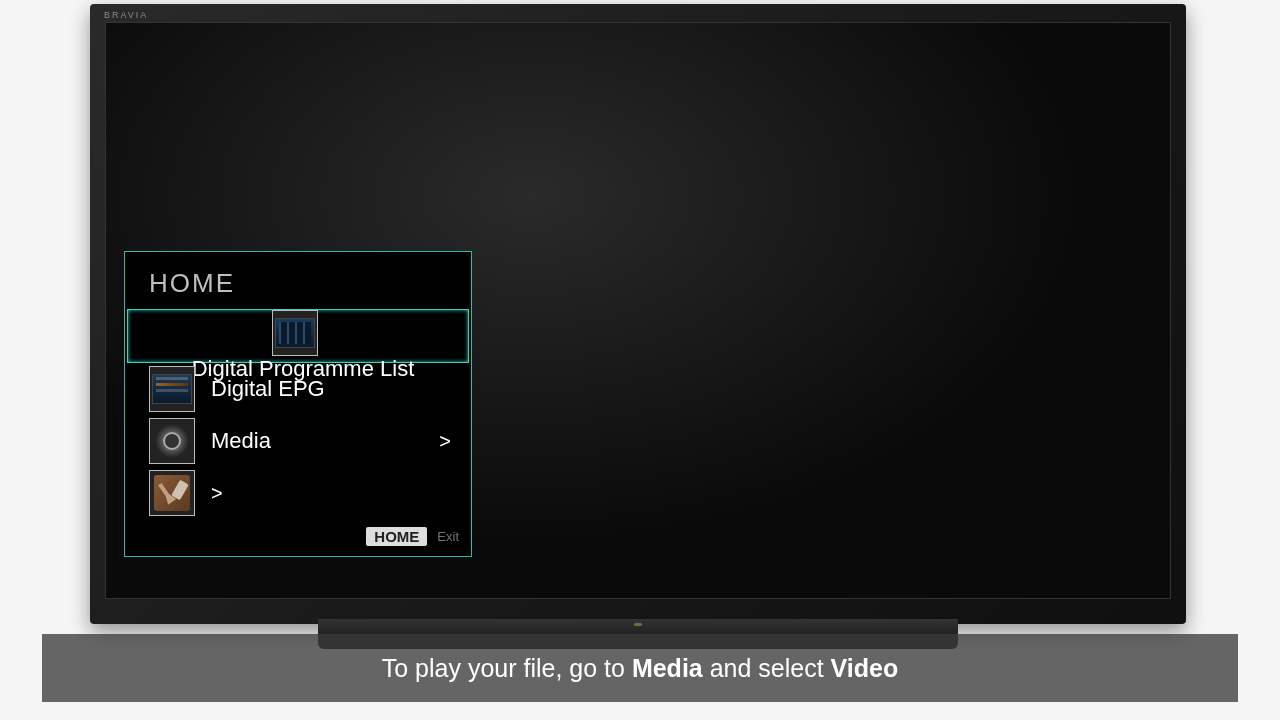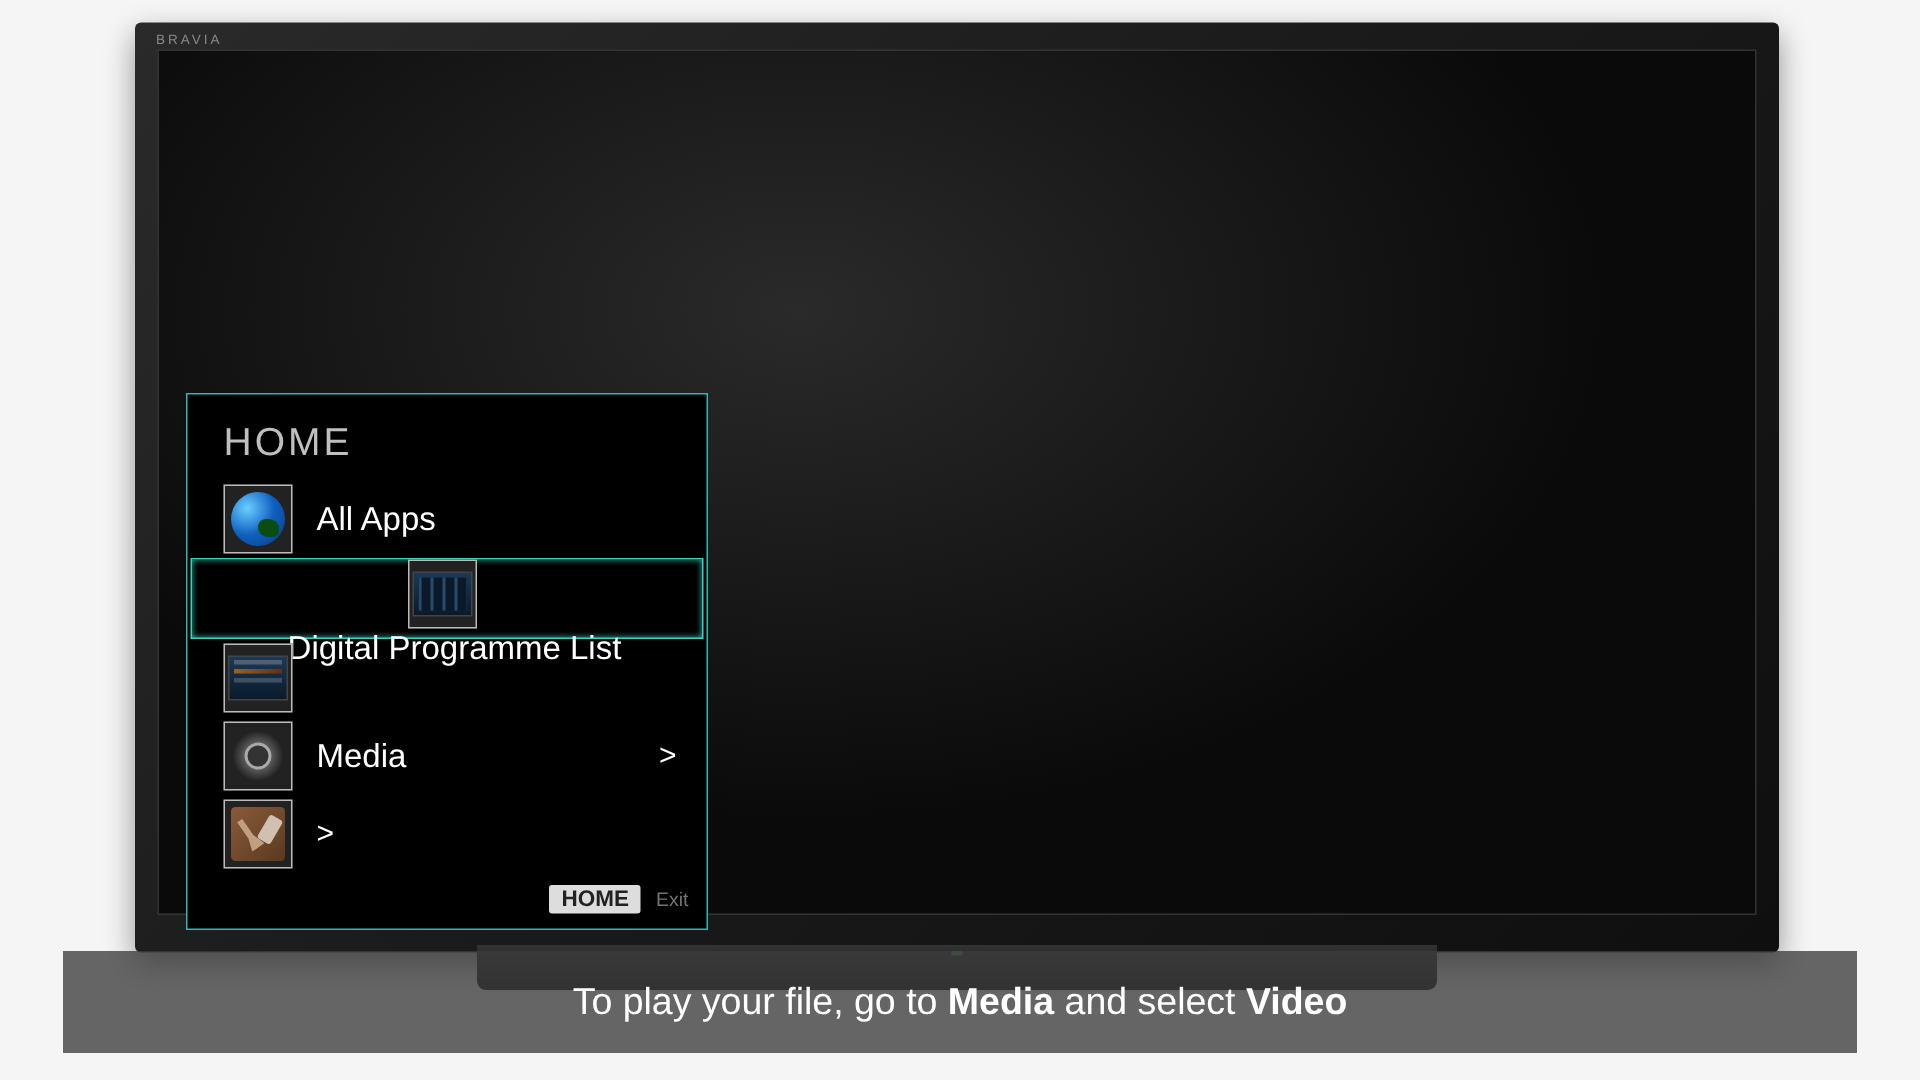--- a/index.html
+++ b/index.html
@@ -10,21 +10,21 @@
     background: #f5f5f5;
     font-family: Arial, Helvetica, sans-serif;
     overflow: hidden;
     position: relative;
   }
 
   
   .tv-frame {
     position: absolute;
     left: 90px;
-    top: 15px;
+    top: 4px;
     width: 1096px;
     height: 620px;
     background: linear-gradient(135deg, #2a2a2a 0%, #1a1a1a 50%, #0f0f0f 100%);
     border-radius: 4px;
     box-shadow: 0 8px 20px rgba(0,0,0,0.4);
   }
   .tv-brand {
     position: absolute;
     top: 6px;
     left: 14px;
@@ -253,38 +253,33 @@
 <body>
 
 <div class="tv-frame">
   <div class="tv-brand">BRAVIA</div>
 
   <div class="tv-screen">
 
     <div class="menu-panel">
       <div class="menu-title">HOME</div>
 
-      <div class="menu-item">
-        <div class="menu-icon">
-            <div class="globe-icon"></div>
-          </div>
-        <div class="menu-label">All Apps</div>
-      </div>
 
       <div class="menu-item selected">
         <div class="menu-icon">
             <div class="tv-icon prog"></div>
           </div>
         <div class="menu-label">Digital Programme List</div>
       </div>
 
       <div class="menu-item">
         <div class="menu-icon">
             <div class="tv-icon epg"></div>
           </div>
+        <div class="menu-label">Digital EPG</div>
       </div>
 
       <div class="menu-item">
         <div class="menu-icon">
             <div class="media-icon"></div>
           </div>
         <div class="menu-label">Media</div>
         <div class="submenu-arrow">&gt;</div>
       </div>
 

